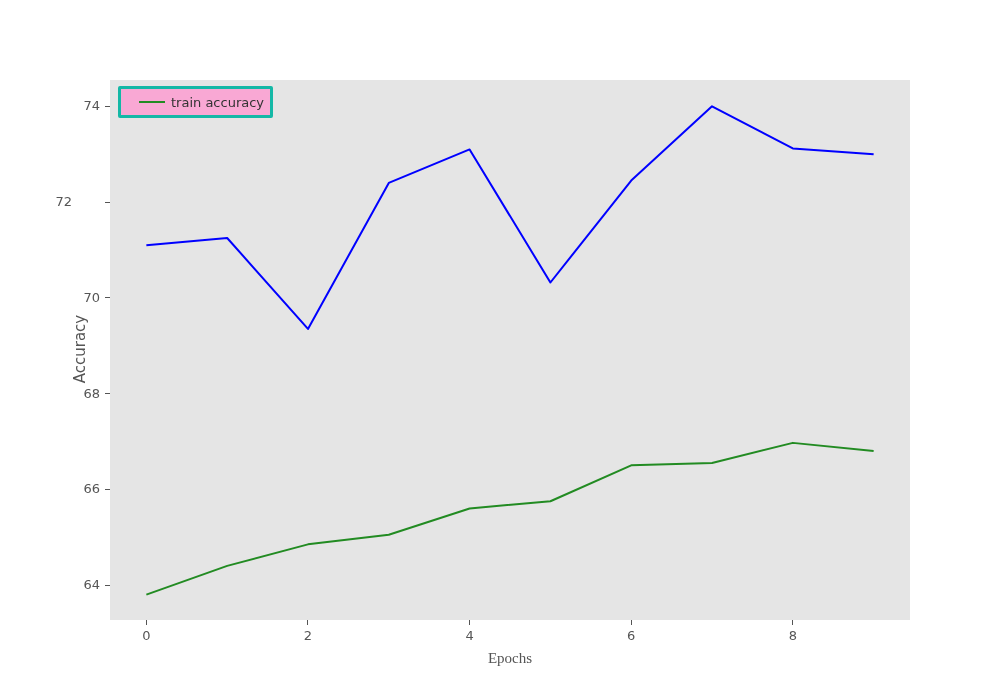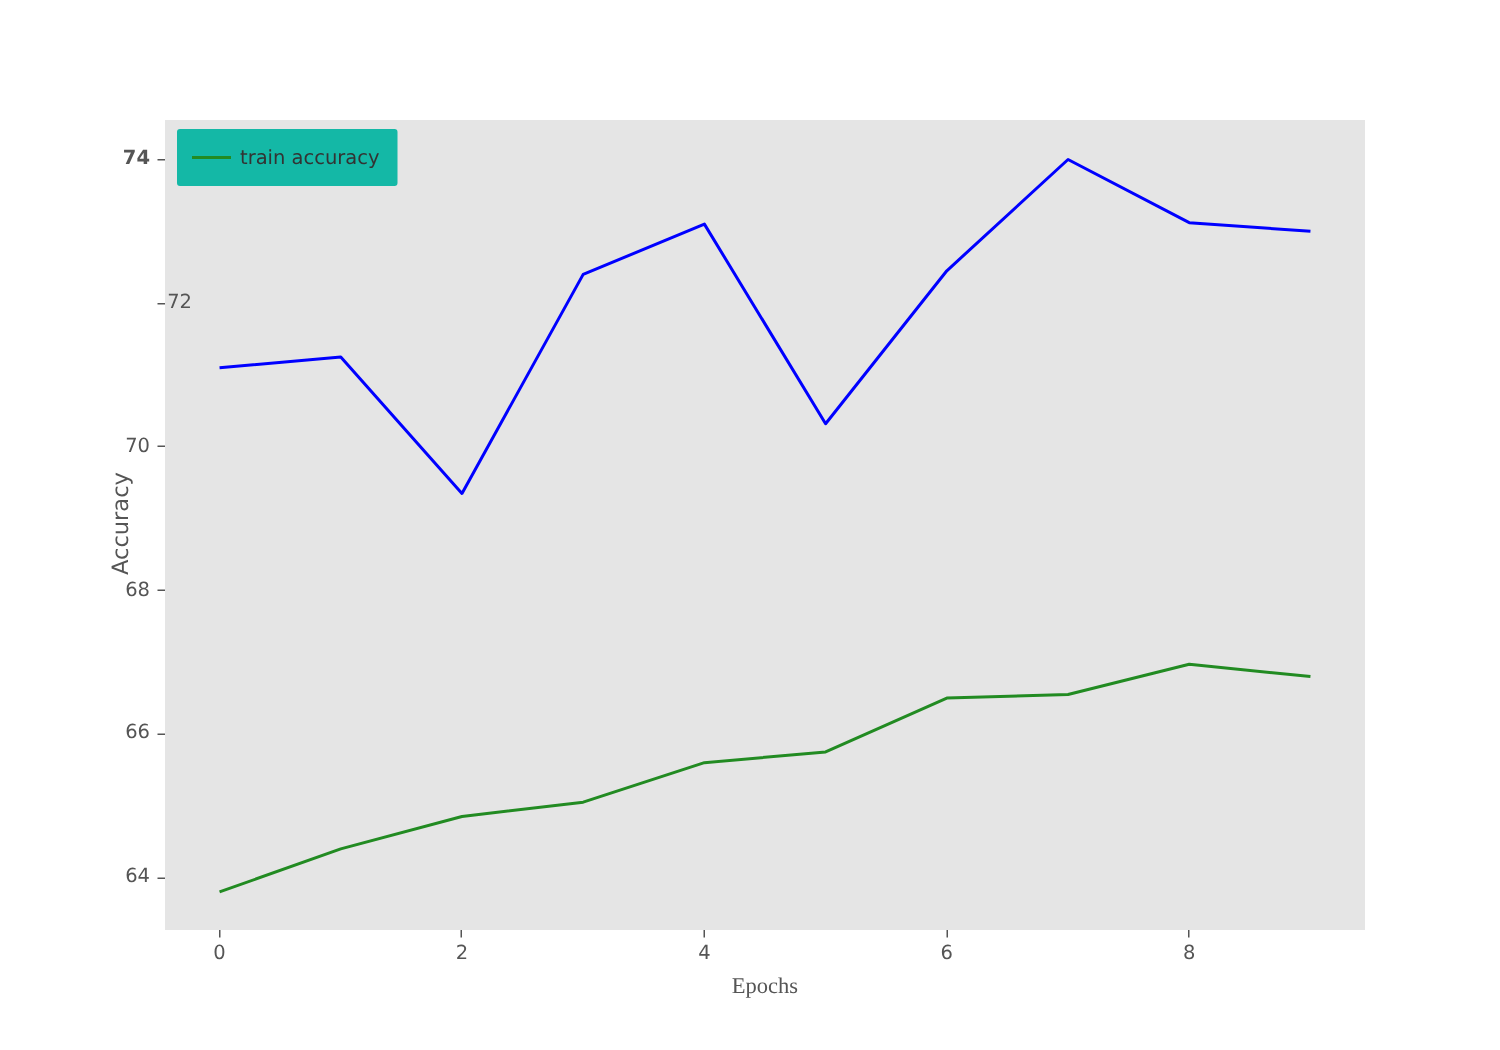--- a/index.html
+++ b/index.html
@@ -38,24 +38,24 @@
     background: #555555;
   }
   .axis-label {
     position: absolute;
     font-size: 15px;
     color: #555555;
     text-align: center;
   }
   .legend-box {
     position: absolute;
-    background: #14b8a6;
-    border: 6px solid #14b8a6;
+    background: #f9a8d4;
+    border: 3px solid #14b8a6;
     border-radius: 2px;
-    padding: 4px 6px 4px 4px;
+    padding: 4px 6px 4px 18px;
     font-size: 13px;
     color: #333333;
   }
   .legend-row {
     display: flex;
     align-items: center;
     height: 18px;
   }
   .legend-line {
     width: 26px;
@@ -99,21 +99,21 @@
   <div id="yticks">
       <div class="tick-mark" style="left: 105px; top: 584.553px; width: 5px; height: 1px;"></div>
       <div class="tick-label" style="right: 900px; top: 577.053px; text-align: right;">64</div>
       <div class="tick-mark" style="left: 105px; top: 488.809px; width: 5px; height: 1px;"></div>
       <div class="tick-label" style="right: 900px; top: 481.309px; text-align: right;">66</div>
       <div class="tick-mark" style="left: 105px; top: 393.064px; width: 5px; height: 1px;"></div>
       <div class="tick-label" style="right: 900px; top: 385.564px; text-align: center;">68</div>
       <div class="tick-mark" style="left: 105px; top: 297.319px; width: 5px; height: 1px;"></div>
       <div class="tick-label" style="right: 900px; top: 289.819px; text-align: right;">70</div>
       <div class="tick-mark" style="left: 105px; top: 201.574px; width: 5px; height: 1px;"></div>
-      <div class="tick-label" style="right: 872px; top: 194.074px; text-align: left;">72</div>
+      <div class="tick-label" style="right: 928px; top: 194.074px; text-align: left;">72</div>
       <div class="tick-mark" style="left: 105px; top: 105.83px; width: 5px; height: 1px;"></div>
-      <div class="tick-label" style="right: 900px; top: 98.3298px; text-align: right; font-weight: bold;">74</div>
+      <div class="tick-label" style="right: 900px; top: 98.3298px; text-align: right;">74</div>
     </div>
 
   <div class="axis-label" id="xlabel" style="left: 110px; width: 800px; top: 650px; font-family: Liberation Serif, serif;">Epochs</div>
   <div class="axis-label" id="ylabel" style="left: 30px; top: 340px; width: 100px; transform: rotate(-90deg); transform-origin: center center;">Accuracy</div>
 
 </div>
 
 </body></html>

